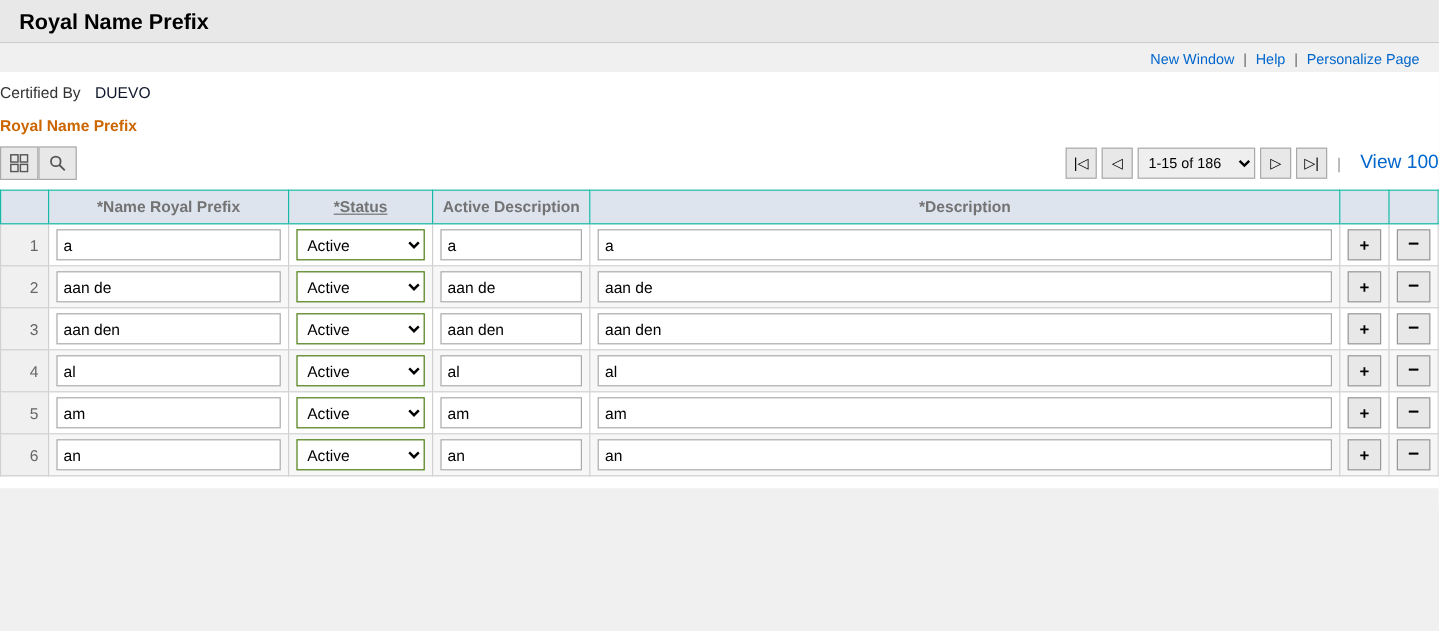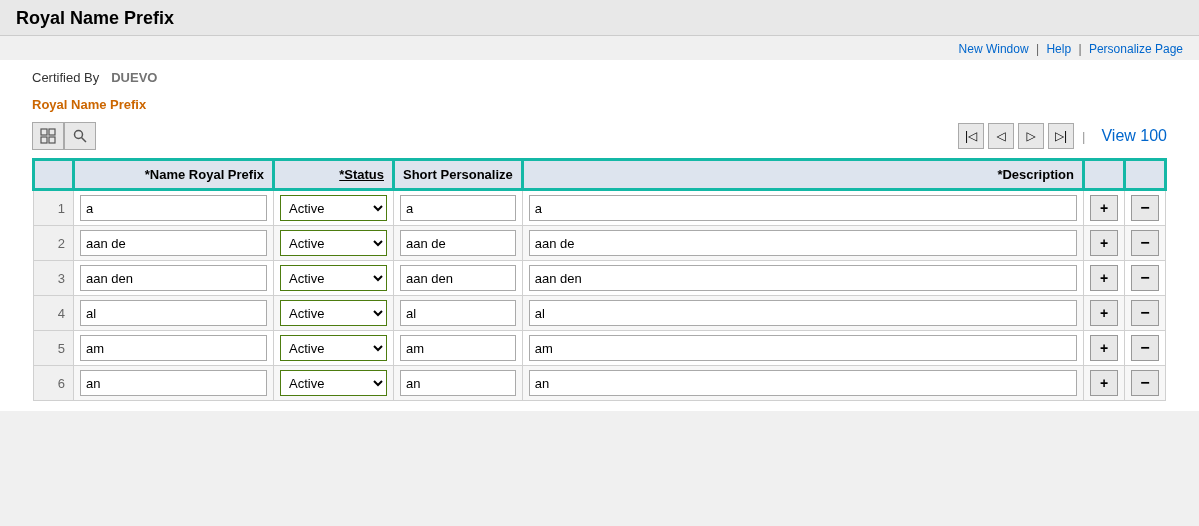--- a/index.html
+++ b/index.html
@@ -27,37 +27,37 @@
       cursor: pointer;
     }
     .top-links span {
       color: #666;
       margin: 0 4px;
     }
 
     .content-area {
       background: #fff;
       margin: 0;
-      padding: 10px 32px;
+      padding: 10px 0;
     }
 
     .certified-row {
       display: flex;
       align-items: center;
       margin-bottom: 12px;
       font-size: 13px;
     }
     .certified-label {
       color: #333;
       margin-right: 12px;
       font-weight: normal;
     }
     .certified-value {
-      color: #737373;
-      font-weight: bold;
+      color: #0f172a;
+      font-weight: normal;
     }
 
     .section-title {
       color: #cc6600;
       font-weight: bold;
       font-size: 13px;
       margin-bottom: 6px;
     }
 
     .toolbar {
@@ -117,24 +117,24 @@
     table {
       width: 100%;
       border-collapse: collapse;
       font-size: 13px;
     }
     thead tr {
       background: #dde4ee;
     }
     th {
       padding: 6px 8px;
-      text-align: right;
-      border: 3px solid #14b8a6;
-      font-weight: bold;
-      color: #000000;
+      text-align: center;
+      border: 1px solid #14b8a6;
+      font-weight: bold;
+      color: #737373;
       white-space: nowrap;
     }
     td {
       padding: 4px 6px;
       border: 1px solid #d0d0d0;
       vertical-align: middle;
     }
     tr:nth-child(even) td { background: #f7f7f7; }
     tr:nth-child(odd) td { background: #ffffff; }
 
@@ -260,39 +260,44 @@
         </svg>
       </button>
 
       <div class="pagination">
         <button class="page-nav-btn">
           <span>|◁</span>
         </button>
         <button class="page-nav-btn">
           <span>◁</span>
         </button>
+        <select class="page-select">
+          <option>1-15 of 186</option>
+          <option>16-30 of 186</option>
+          <option>31-45 of 186</option>
+        </select>
         <button class="page-nav-btn">
           <span>▷</span>
         </button>
         <button class="page-nav-btn">
           <span>▷|</span>
         </button>
         <span class="pipe-sep">|</span>
         <a class="view-link">View 100</a>
       </div>
     </div>
   </div>
 
   <table>
     <thead>
       <tr>
         <th class="col-num"></th>
         <th class="col-name">*Name Royal Prefix</th>
         <th class="col-status">*Status</th>
-        <th class="col-short">Short Personalize</th>
+        <th class="col-short">Active Description</th>
         <th class="col-desc">*Description</th>
         <th class="col-add"></th>
         <th class="col-del"></th>
       </tr>
     </thead>
     <tbody id="table-body">
     <tr>
           <td class="row-num col-num">1</td>
           <td class="col-name"><input type="text" class="text-input" value="a" style=""></td>
           <td class="col-status"><select class="status-select"><option value="Active">Active</option><option value="Inactive">Inactive</option></select></td>

